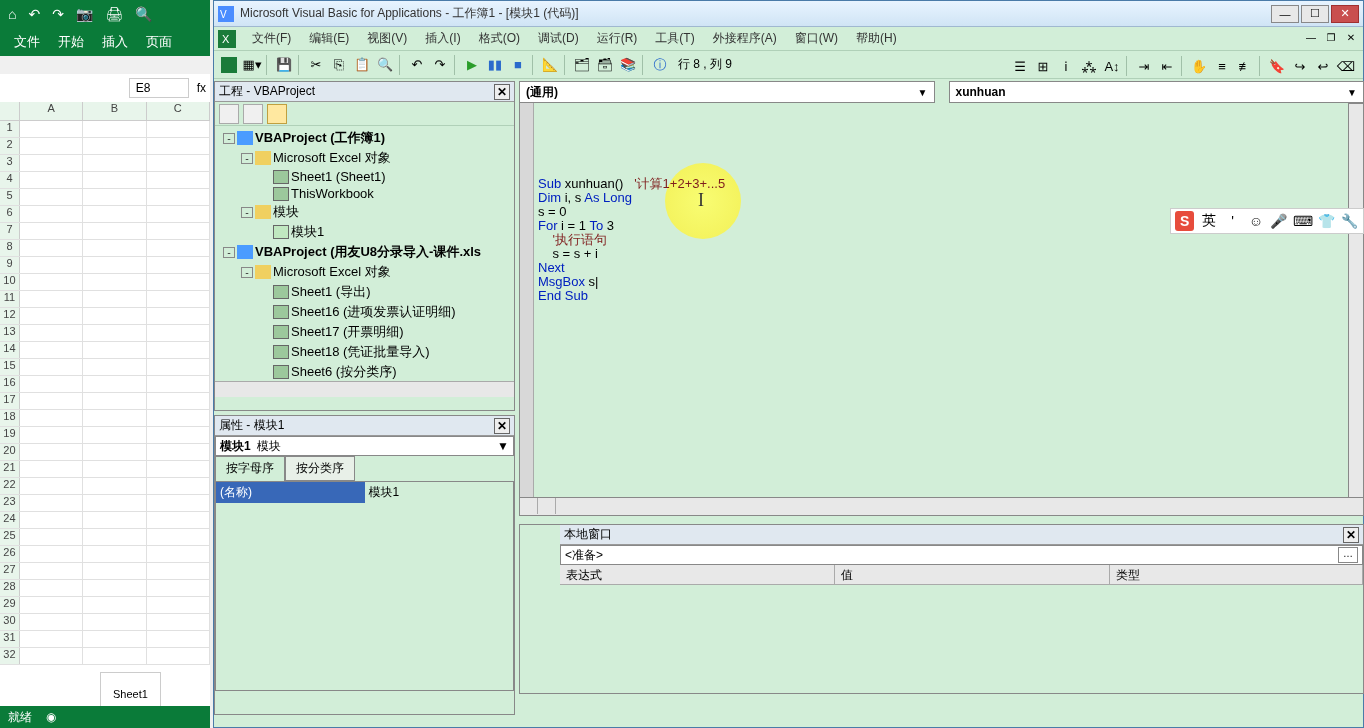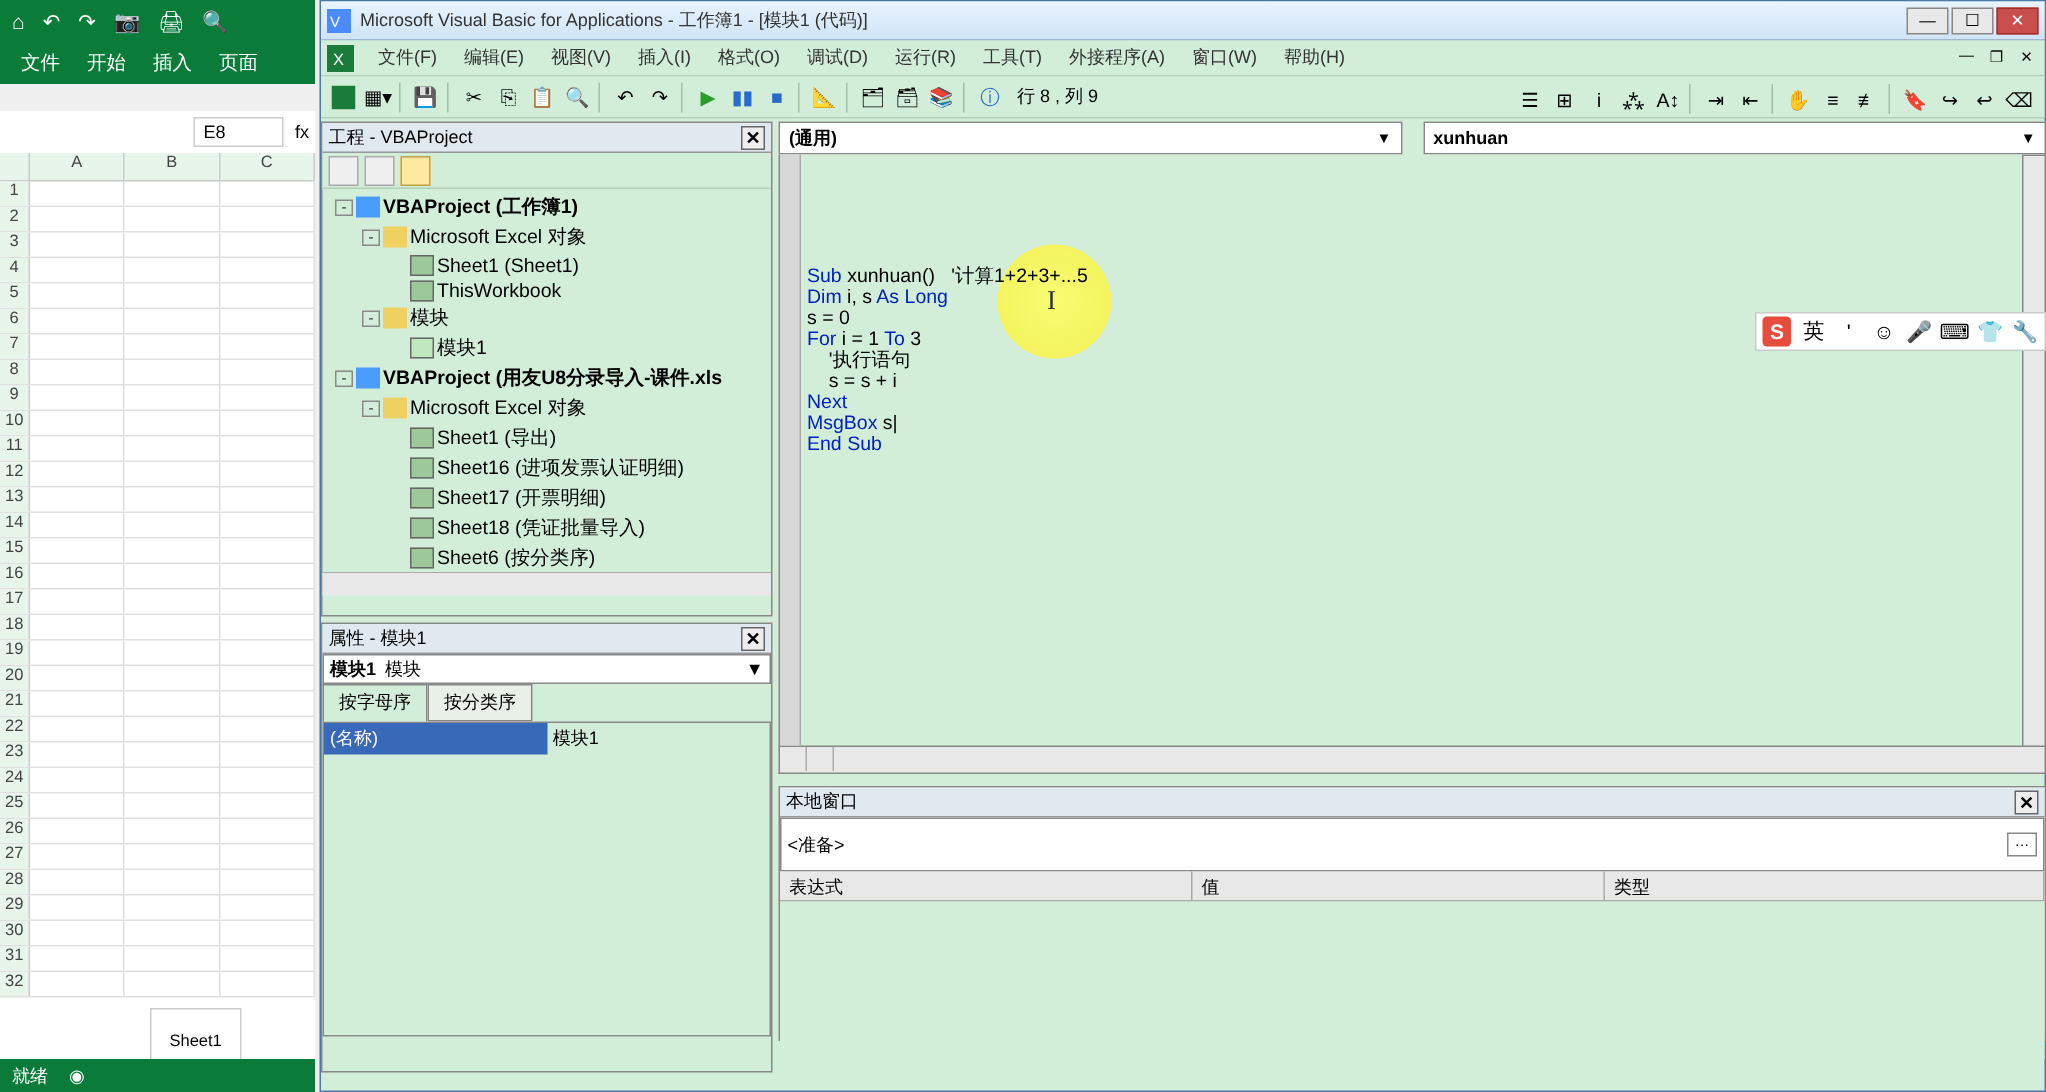--- a/index.html
+++ b/index.html
@@ -77,33 +77,33 @@
 .props-val { width: 50%; padding: 2px 4px; font-size: 12px; }
 
 
 .vba-codearea { position: absolute; left: 305px; top: 80px; width: 845px; height: 440px; }
 .code-combos { display: flex; height: 22px; }
 .code-combo { flex: 1; background: #fff; border: 1px solid #888; display: flex; align-items: center; padding: 0 6px; font-size: 12px; font-weight: bold; }
 .code-combo .dd { margin-left: auto; font-size: 10px; }
 .code-body { background: #d2eed8; height: 395px; border: 1px solid #888; border-top: none; padding: 4px 0 0 18px; font-family: "Courier New", monospace; font-size: 13px; line-height: 14px; white-space: pre; position: relative; }
 .code-margin { position: absolute; left: 0; top: 0; width: 14px; height: 100%; background: #d8d8d8; border-right: 1px solid #aaa; }
 .kw { color: #0020c0; }
-.cm { color: #000000; }
+.cm { color: #7f1d1d; }
 .highlight-circle { position: absolute; width: 76px; height: 76px; border-radius: 50%; background: radial-gradient(#ffff60, #f8f040); opacity: 0.85; }
 .text-cursor { position: absolute; font-family: serif; font-size: 18px; color: #333; }
 .code-bottom { height: 18px; display: flex; background: #e8e8e8; border: 1px solid #888; border-top: none; }
 .code-bottom .viewbtn { width: 18px; height: 16px; border-right: 1px solid #aaa; }
 .code-bottom .hscroll { flex: 1; }
 .code-vscroll { position: absolute; right: 0; top: 22px; width: 16px; height: 395px; background: #e8e8e8; border: 1px solid #888; }
 
 
-.locals { position: absolute; left: 305px; top: 523px; width: 845px; height: 170px; border: 1px solid #888; background: #d2eed8; }
+.locals { position: absolute; left: 305px; top: 523px; width: 845px; height: 170px; border: 1px solid #888; background: #d2eed8; padding-left: 40px; }
 .locals-title { background: #e0e8f0; height: 20px; display: flex; align-items: center; padding: 0 4px; font-size: 12px; border-bottom: 1px solid #999; }
 .locals-title .x { margin-left: auto; width: 16px; height: 16px; text-align: center; font-weight: bold; border: 1px solid #666; background: #eee; }
-.locals-ready { background: #fff; border: 1px solid #888; height: 36px; padding: 0 4px; font-size: 12px; display: flex; align-items: center; }
+.locals-ready { background: #fff; border: 1px solid #888; height: 20px; padding: 0 4px; font-size: 12px; display: flex; align-items: center; }
 .locals-ready .btn { margin-left: auto; width: 20px; height: 16px; border: 1px solid #888; text-align: center; font-size: 10px; }
 .locals-head { display: flex; background: #e8e8e8; border-bottom: 1px solid #aaa; height: 20px; }
 .locals-col { border-right: 1px solid #aaa; padding: 2px 6px; font-size: 12px; }
 .locals-body { background: #d2eed8; height: 105px; }
 
 
 .ime-bar { position: absolute; right: 0; top: 208px; width: 194px; height: 26px; background: #fff; border: 1px solid #ccc; display: flex; align-items: center; gap: 6px; padding: 0 4px; }
 .ime-ic { width: 18px; height: 18px; display: flex; align-items: center; justify-content: center; font-size: 14px; }
 .ime-logo { background: #e74c3c; color: #fff; border-radius: 3px; width: 20px; height: 20px; font-weight: bold; }
 

